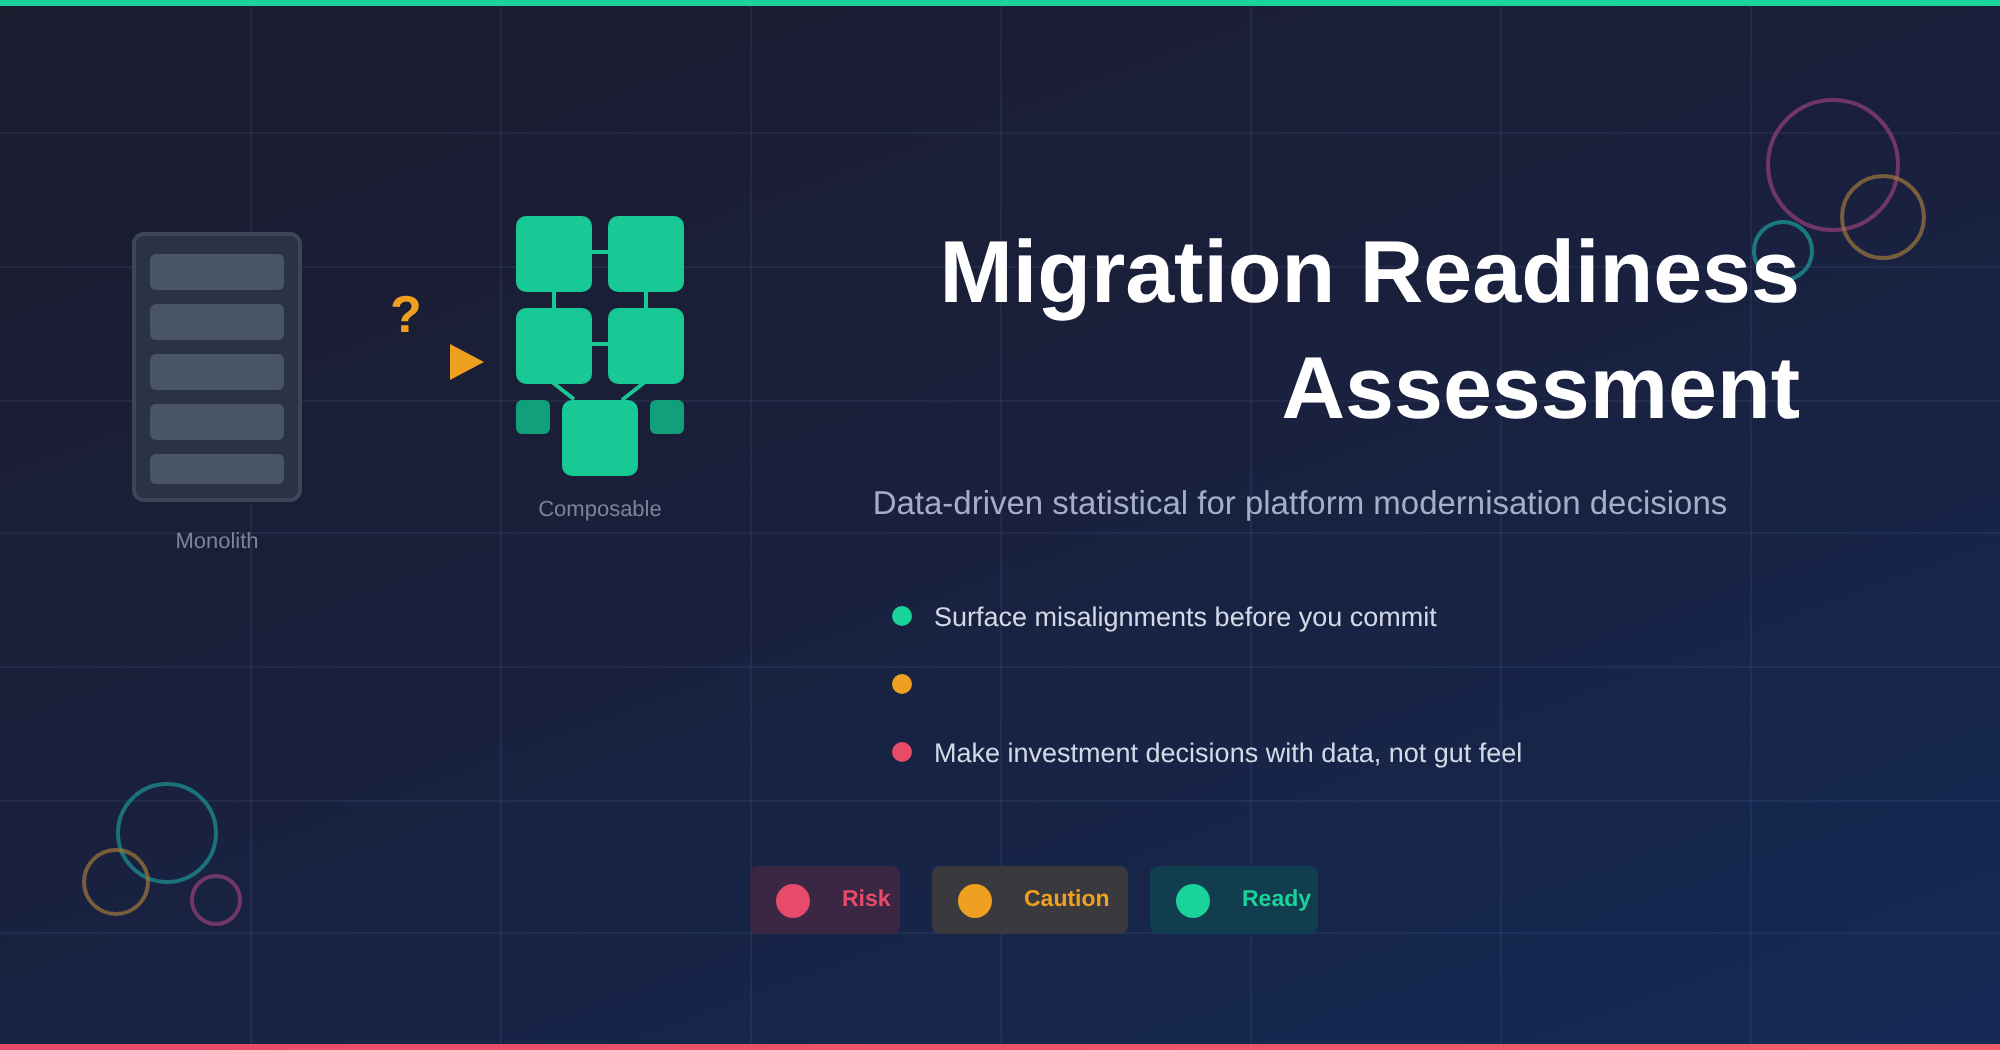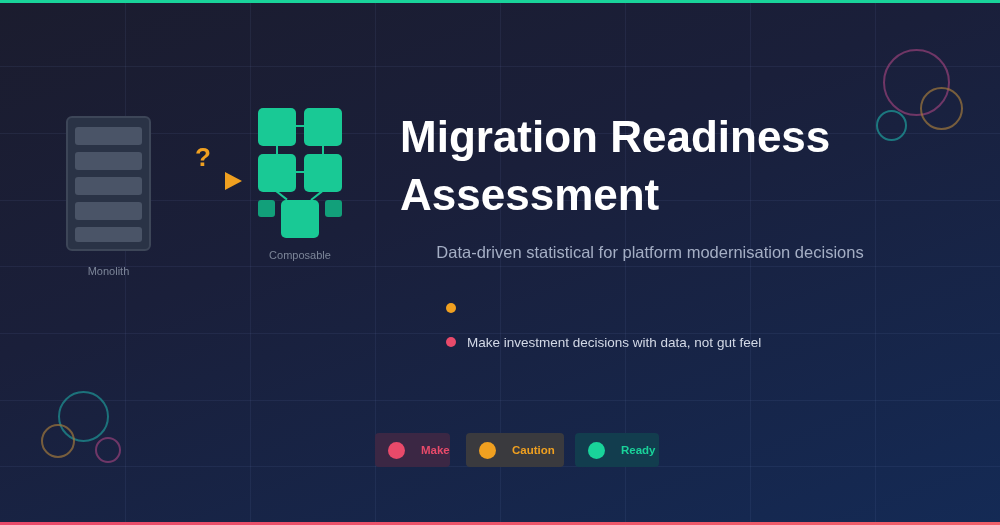--- a/index.html
+++ b/index.html
@@ -33,21 +33,21 @@
     
     .comp { position: absolute; }
     .cblock { position: absolute; background: #19c995; border-radius: 5px; }
     .cblock.small { background: #12a07a; border-radius: 3px; }
     .cline { position: absolute; background: #19c995; }
     .comp-label { position: absolute; left: 250px; width: 100px; top: 249px; text-align: center; font-size: 11px; color: #7c8598; }
 
     
     .title {
       position: absolute; left: 400px; width: 500px; top: 108px;
-      text-align: left; font-size: 44px; font-weight: bold; line-height: 58px; color: #ffffff;
+      text-align: right; font-size: 44px; font-weight: bold; line-height: 58px; color: #ffffff;
     }
     .subtitle {
       position: absolute; left: 400px; width: 500px; top: 243px;
       text-align: center; font-size: 16.5px; color: #a4aec4;
     }
     .bullets { position: absolute; left: 446px; top: 298px; }
     .bullet { display: flex; align-items: center; height: 20px; margin-bottom: 14px; }
     .dot { width: 10px; height: 10px; border-radius: 50%; margin-right: 11px; flex-shrink: 0; }
     .bullet-text { font-size: 13.5px; color: #d3d9e6; white-space: nowrap; }
 
@@ -119,31 +119,35 @@
 <div class="comp-label">Composable</div>
 
 <div class="title">
   <div>Migration Readiness</div>
   <div>Assessment</div>
 </div>
 <div class="subtitle">Data-driven statistical for platform modernisation decisions</div>
 
 <div class="bullets">
   <div class="bullet">
+    <span class="dot" style="background:#19d39a"></span>
+    <span class="bullet-text">Surface misalignments before you commit</span>
+  </div>
+  <div class="bullet">
     <span class="dot" style="background:#f0a020"></span>
   </div>
   <div class="bullet">
     <span class="dot" style="background:#e84a6a"></span>
     <span class="bullet-text">Make investment decisions with data, not gut feel</span>
   </div>
 </div>
 
 <div class="badge" style="left:375px;width:75px;background:#3b2744;">
   <span class="bdot" style="background:#e84a6a"></span>
-  <span class="blabel" style="color:#e84a6a">Make</span>
+  <span class="blabel" style="color:#e84a6a">Risk</span>
 </div>
 <div class="badge" style="left:466px;width:98px;background:#3a3a3e;">
   <span class="bdot" style="background:#f0a020"></span>
   <span class="blabel" style="color:#f0a020">Caution</span>
 </div>
 <div class="badge" style="left:575px;width:84px;background:#123d4e;">
   <span class="bdot" style="background:#19d39a"></span>
   <span class="blabel" style="color:#19d39a">Ready</span>
 </div>
 

